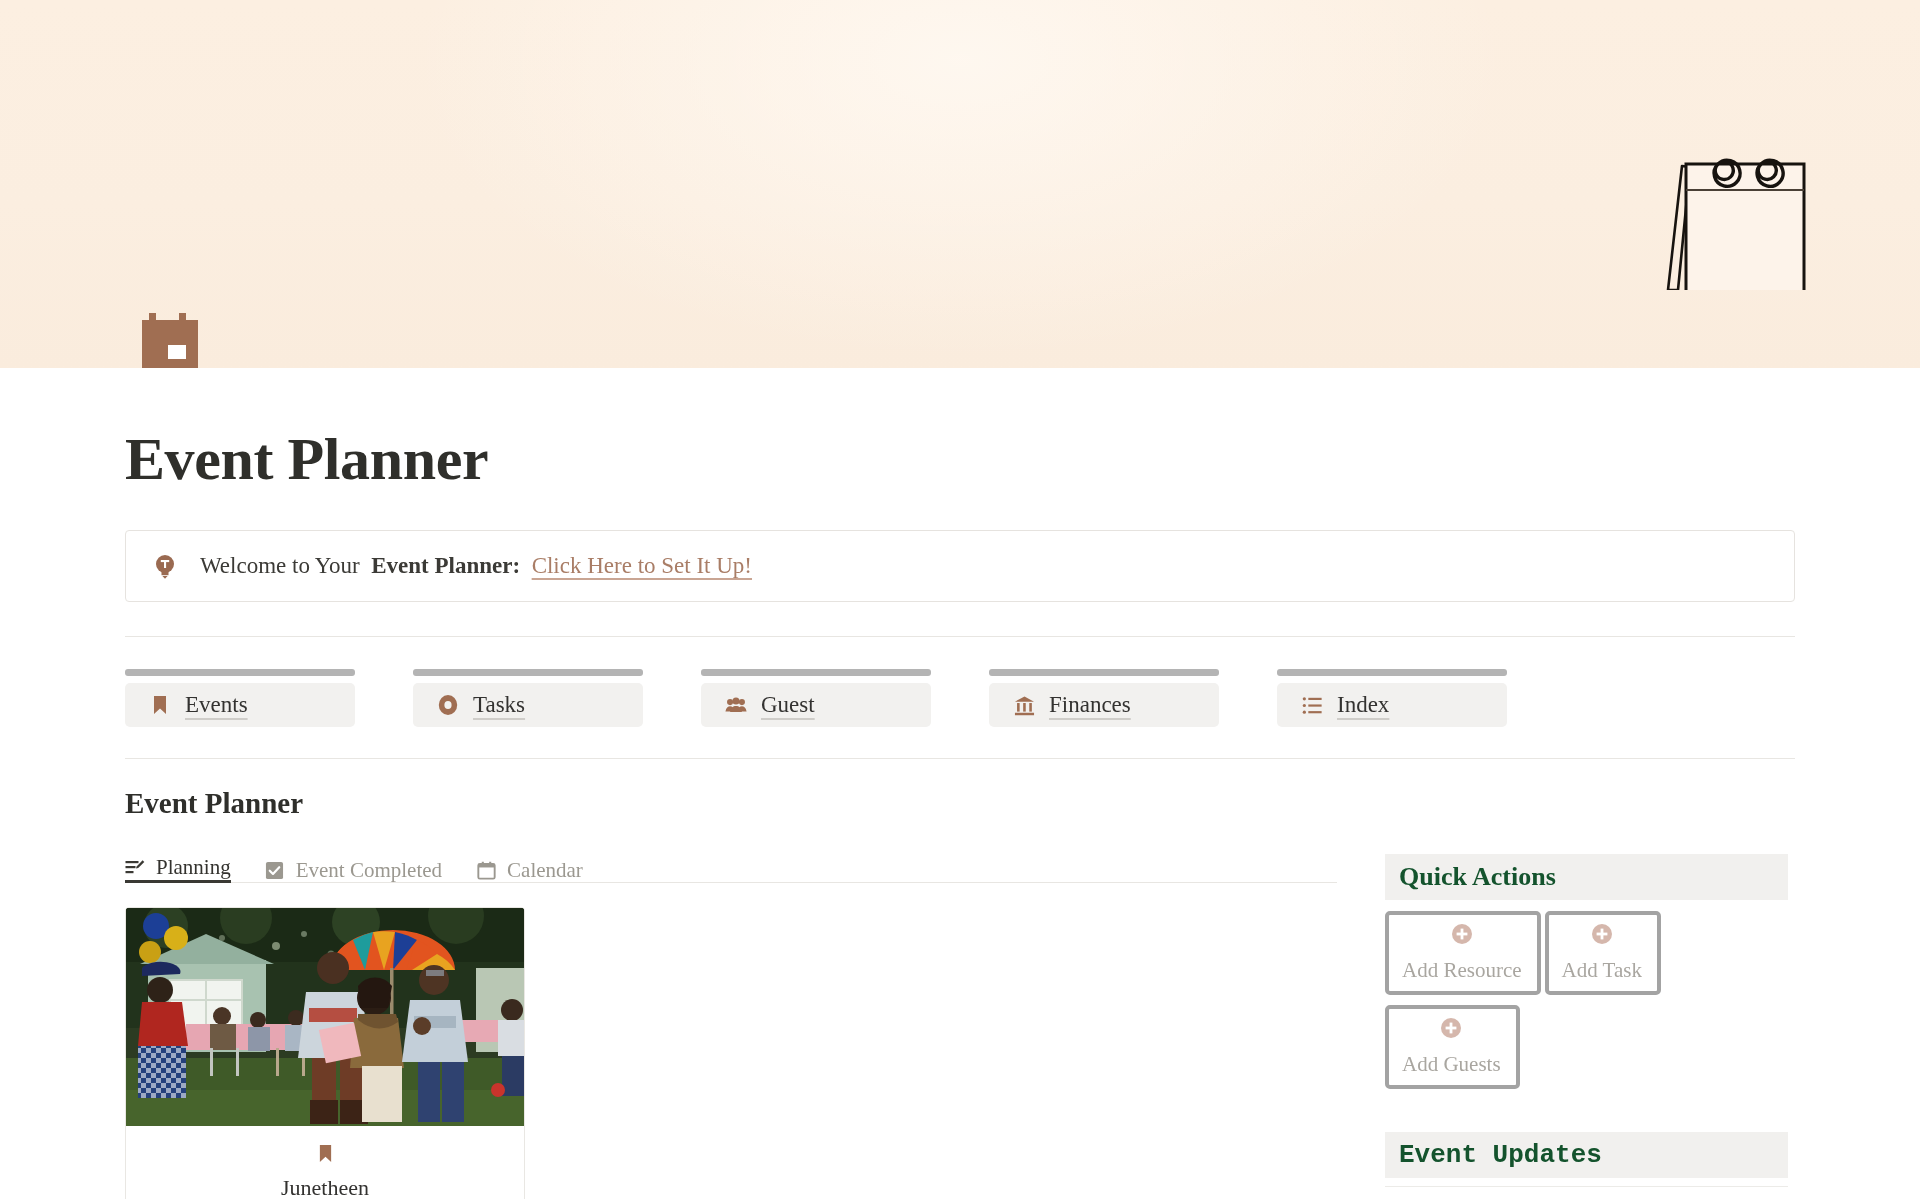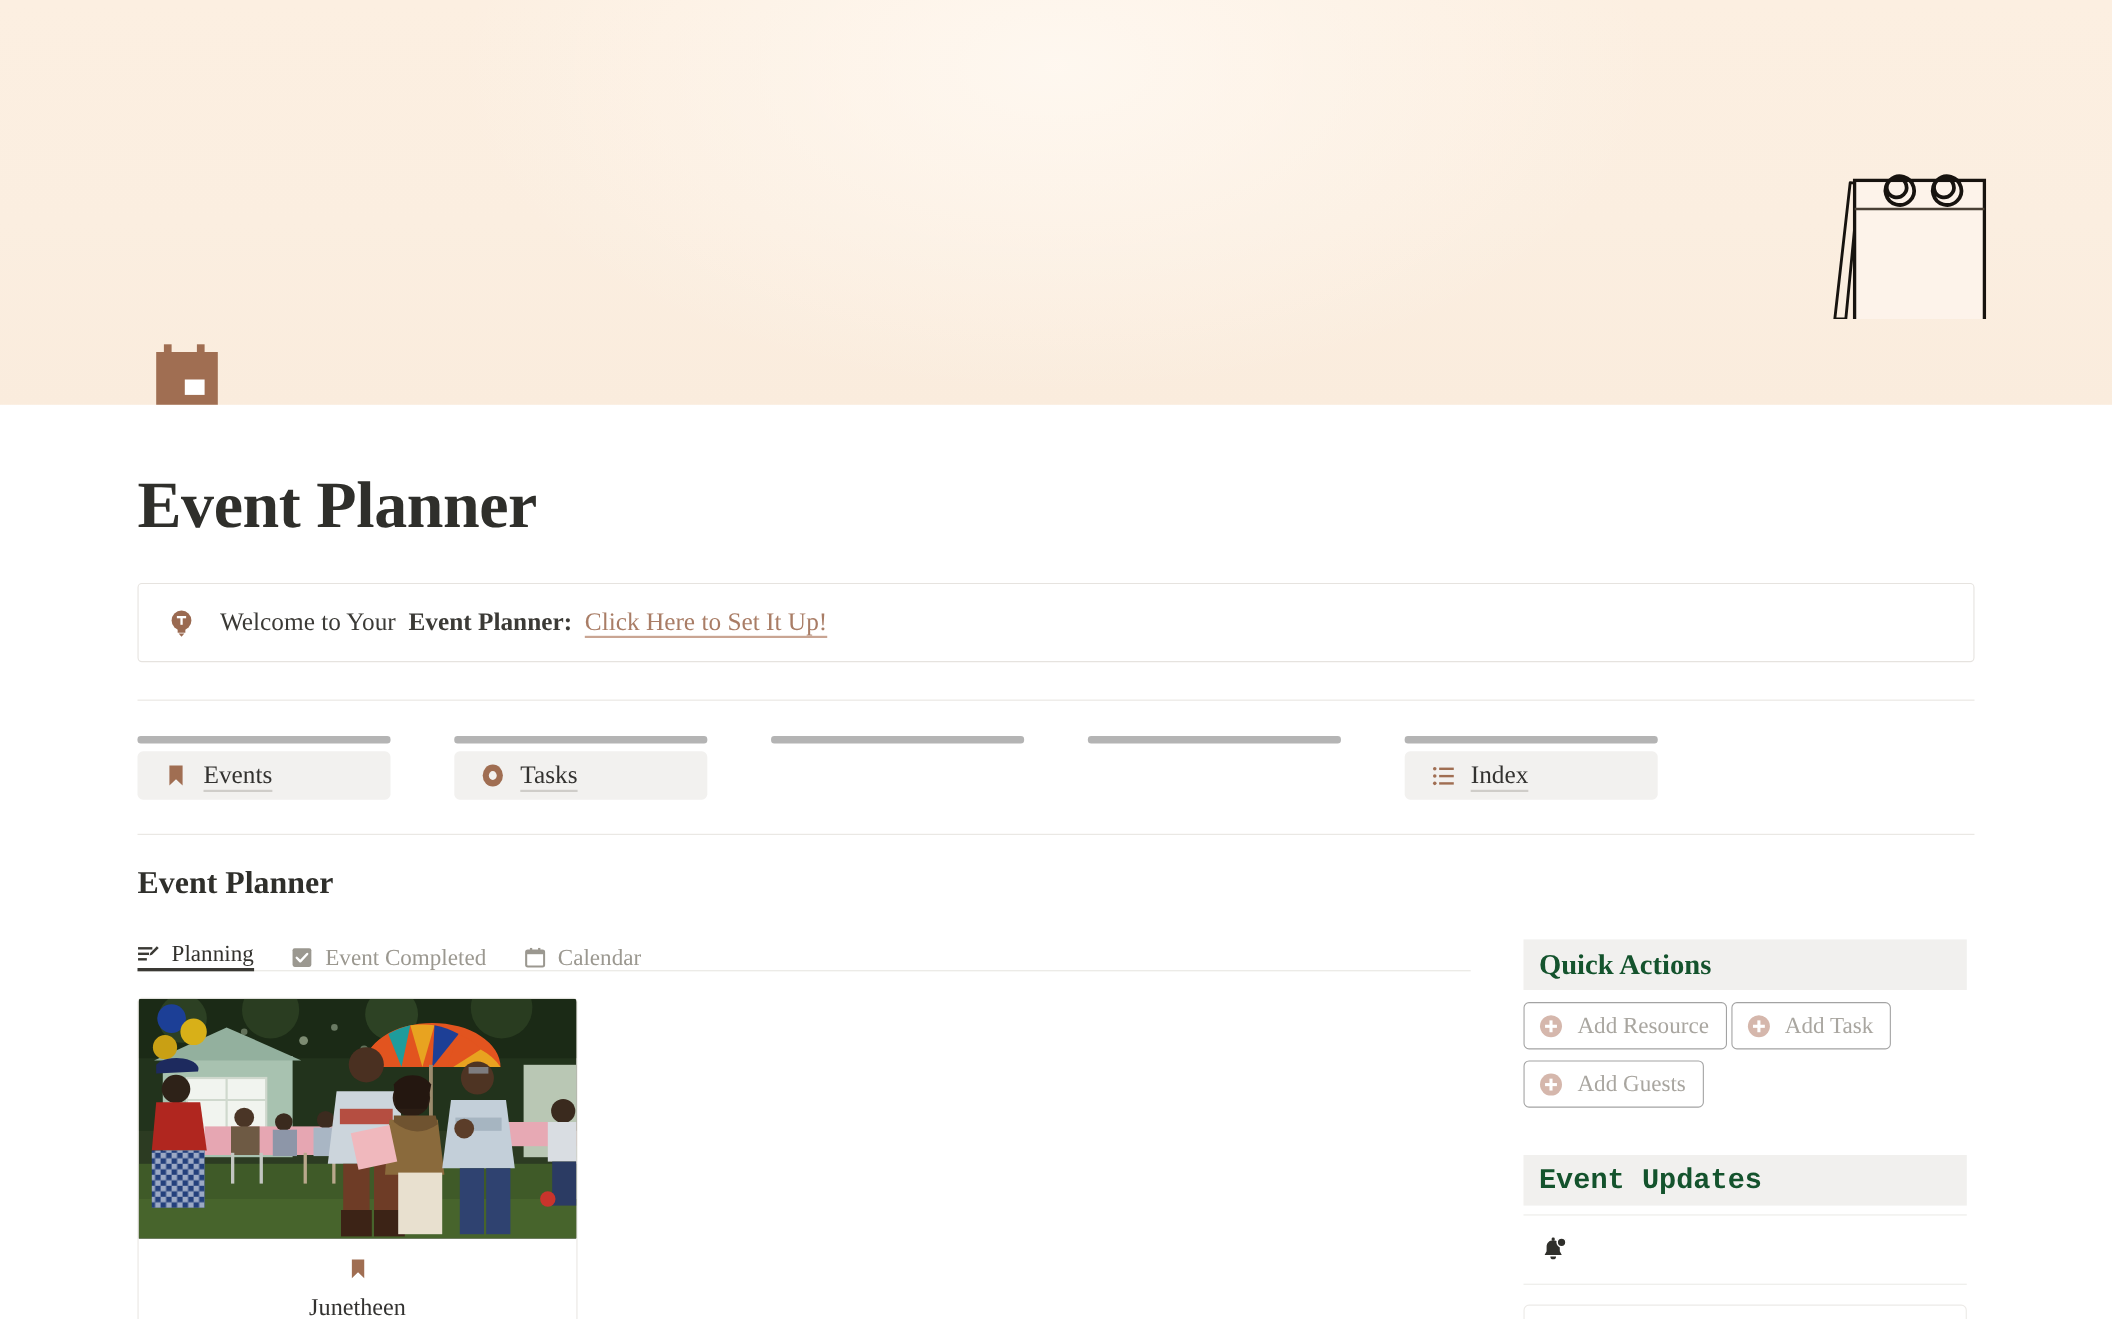--- a/index.html
+++ b/index.html
@@ -222,26 +222,27 @@
     padding: 0 14px;
     font-size: 26px;
     font-weight: 700;
     color: #14532d;
   }
   .qa-list { margin-top: 11px; }
   .qa-button {
     display: inline-flex;
     align-items: center;
     gap: 13px;
-    border: 1px solid #a3a3a3;
+    border: 4px solid #a3a3a3;
     border-radius: 5px;
     padding: 8px 15px 8px 13px;
     margin-bottom: 10px;
     background: #fff;
     cursor: pointer;
+    flex-direction: column;
   }
   .qa-label { font-size: 21px; color: #a9a6a0; white-space: nowrap; }
   .plus-icon { width: 22px; height: 22px; flex: 0 0 auto; }
 
   .panel-header.updates { margin-top: 33px; font-family: Liberation Mono, monospace; }
   .updates-rule { height: 1px; background: #ecebe8; margin-top: 8px; }
   .updates-bell-row {
     height: 62px;
     display: flex;
     align-items: center;
@@ -343,27 +344,52 @@
             </svg>
           </span>
           <span class="nav-label">Tasks</span>
         </div>
       </div>
     </div>
 
     <div class="nav-cell">
       <div class="nav-item">
         <div class="nav-topbar"></div>
+        <div class="nav-button">
+          <span class="nav-icon">
+            <svg viewBox="0 0 26 20" width="24" height="19">
+              <circle cx="6" cy="6" r="3.6" fill="#a06e52"></circle>
+              <circle cx="20" cy="6" r="3.6" fill="#a06e52"></circle>
+              <circle cx="13" cy="4.6" r="4.2" fill="#a06e52"></circle>
+              <path d="M0.5 17 c0.8-4.4 3-6.2 5.5-6.2 s4.7 1.8 5.5 6.2 z" fill="#a06e52"></path>
+              <path d="M14.5 17 c0.8-4.4 3-6.2 5.5-6.2 s4.7 1.8 5.5 6.2 z" fill="#a06e52"></path>
+              <path d="M6 17.6 c0.9-5 3.4-7 7-7 s6.1 2 7 7 z" fill="#a06e52"></path>
+            </svg>
+          </span>
+          <span class="nav-label">Guest</span>
+        </div>
       </div>
     </div>
 
 
     <div class="nav-cell">
       <div class="nav-item">
         <div class="nav-topbar"></div>
+        <div class="nav-button">
+          <span class="nav-icon">
+            <svg viewBox="0 0 22 22" width="21" height="21">
+              <path d="M11 1.5 L21 7 L1 7 Z" fill="#a06e52"></path>
+              <rect x="3.2" y="8.4" width="2.7" height="9" fill="#a06e52"></rect>
+              <rect x="9.6" y="8.4" width="2.7" height="9" fill="#a06e52"></rect>
+              <rect x="16" y="8.4" width="2.7" height="9" fill="#a06e52"></rect>
+              <rect x="1" y="18.6" width="20" height="2.6" fill="#a06e52"></rect>
+            </svg>
+          </span>
+          <span class="nav-label">Finances</span>
+        </div>
       </div>
     </div>
 
     <div class="nav-cell">
       <div class="nav-item">
         <div class="nav-topbar"></div>
         <div class="nav-button">
           <span class="nav-icon">
             <svg viewBox="0 0 22 20" width="21" height="19">
               <circle cx="2.4" cy="3" r="1.7" fill="#a06e52"></circle>

